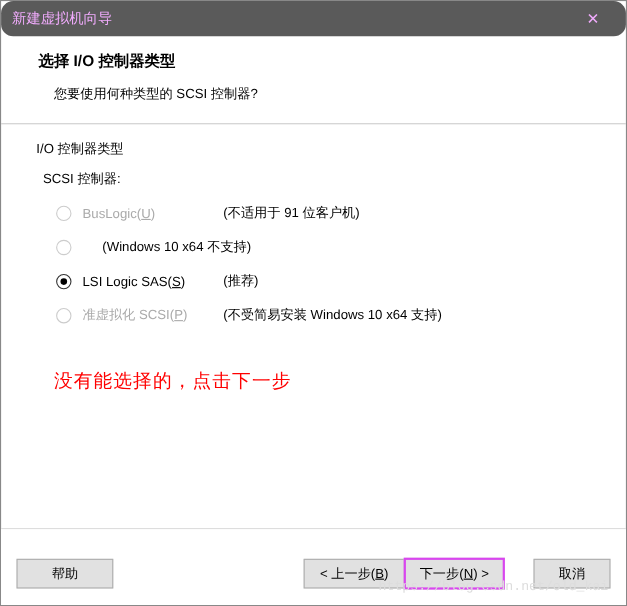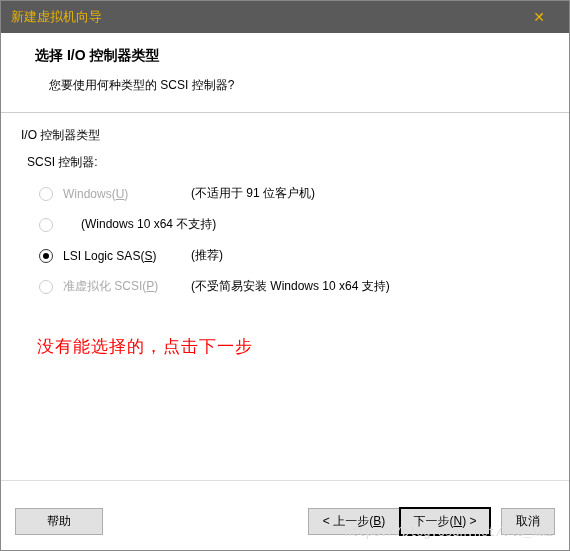--- a/index.html
+++ b/index.html
@@ -1,43 +1,43 @@
 <!DOCTYPE html>
 <html><head>
 <meta charset="utf-8">
 <style>
 * { box-sizing: border-box; margin: 0; padding: 0; }
 body { font-family: "Microsoft YaHei", "Segoe UI", sans-serif; background: #fff; width: 570px; height: 551px; position: relative; border: 1px solid #888; }
-.titlebar { background: #5a5a5a; color: #eab308; height: 32px; display: flex; align-items: center; padding: 0 10px; font-size: 13px; }
+.titlebar { background: #5a5a5a; color: #f0abfc; height: 32px; display: flex; align-items: center; padding: 0 10px; font-size: 13px; border-radius: 11px; }
 .titlebar .title { flex: 1; }
 .titlebar .close { width: 40px; text-align: center; font-size: 14px; cursor: pointer; }
 .header { padding: 14px 20px 18px 34px; border-bottom: 1px solid #ccc; }
 .header .h1 { font-size: 14px; font-weight: bold; margin-bottom: 12px; }
 .header .sub { font-size: 12px; margin-left: 14px; color: #000; }
-.content { padding: 14px 24px 10px 20px; font-size: 12px; }
+.content { padding: 14px 24px 10px 32px; font-size: 12px; }
 .group-label { margin-bottom: 10px; }
 .scsi-label { margin: 6px 0 14px 6px; }
 .opts { margin-left: 18px; }
 .opt { display: flex; align-items: center; margin-bottom: 14px; }
 .radio { width: 14px; height: 14px; border: 1px solid #aaa; border-radius: 50%; margin-right: 10px; position: relative; flex-shrink: 0; }
 .radio.checked { border-color: #333; }
 .radio.checked::after { content: ""; position: absolute; width: 6px; height: 6px; background: #000; border-radius: 50%; top: 3px; left: 3px; }
 .radio.disabled { border-color: #ccc; }
 .opt-label { min-width: 110px; }
 .opt-label.disabled { color: #aaa; }
 .opt-label .ul { text-decoration: underline; }
 .opt-note { margin-left: 18px; color: #000; }
 .annotation { color: #f00; font-size: 17px; margin: 40px 0 0 16px; letter-spacing: 1px; }
 .footer { position: absolute; bottom: 0; left: 0; right: 0; padding: 26px 14px 14px 14px; border-top: 1px solid #ddd; display: flex; align-items: center; background: #fff; }
 .btn { background: #e1e1e1; border: 1px solid #adadad; padding: 4px 0; font-size: 12px; text-align: center; cursor: pointer; font-family: inherit; }
 .btn-help { width: 88px; }
 .spacer { flex: 1; }
 .btn-back { width: 92px; }
-.btn-next { width: 92px; border: 2px solid #000000; margin-left: -1px; }
-.btn-cancel { width: 54px; margin-left: 10px; }
+.btn-next { width: 92px; border: 2px solid #d946ef; margin-left: -1px; }
+.btn-cancel { width: 70px; margin-left: 26px; }
 .btn .ul { text-decoration: underline; }
 .watermark { position: absolute; bottom: 10px; right: 16px; color: #ddd; font-size: 12px; pointer-events: none; font-family: Liberation Mono, monospace; }
 </style>
 </head>
 <body>
 
 <div class="titlebar">
   <span class="title">新建虚拟机向导</span>
   <span class="close">✕</span>
 </div>
@@ -48,21 +48,21 @@
 </div>
 
 <div class="content">
   <div class="group-label">I/O 控制器类型</div>
   <div class="scsi-label">SCSI 控制器:</div>
 
   <div class="opts">
 
     <div class="opt">
       <span class="radio disabled"></span>
-      <span class="opt-label disabled"><span>Windows(</span><span class="ul">U</span><span>)</span></span>
+      <span class="opt-label disabled"><span>BusLogic(</span><span class="ul">U</span><span>)</span></span>
       <span class="opt-note">(不适用于 91 位客户机)</span>
     </div>
 
     <div class="opt">
       <span class="radio disabled"></span>
       <span class="opt-note">(Windows 10 x64 不支持)</span>
     </div>
 
     <div class="opt">
       <span class="radio checked"></span>

